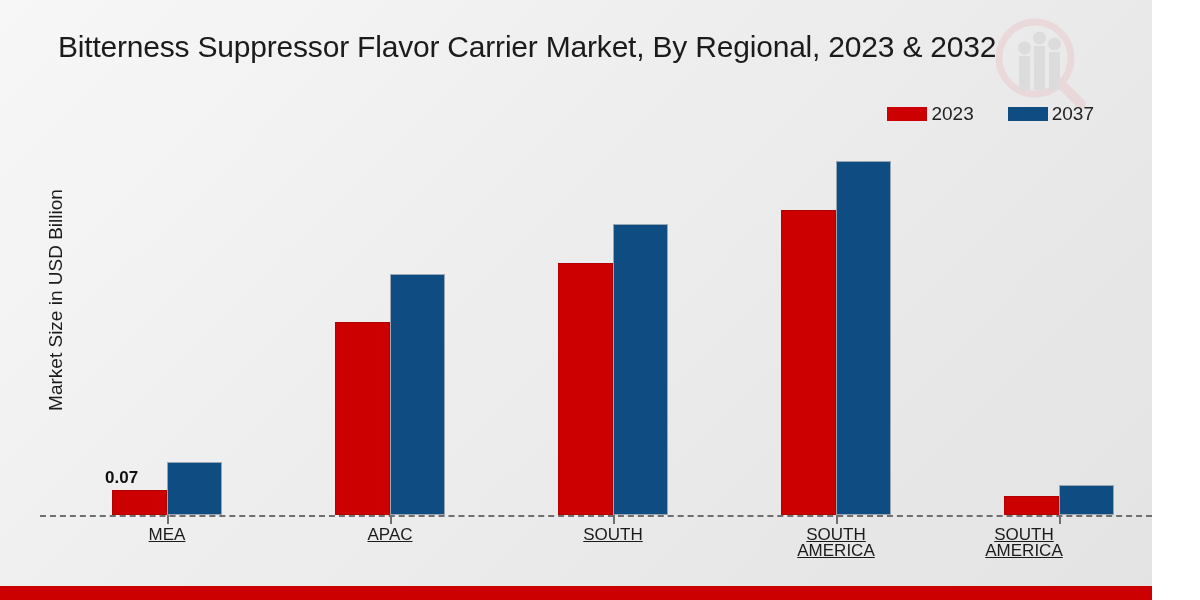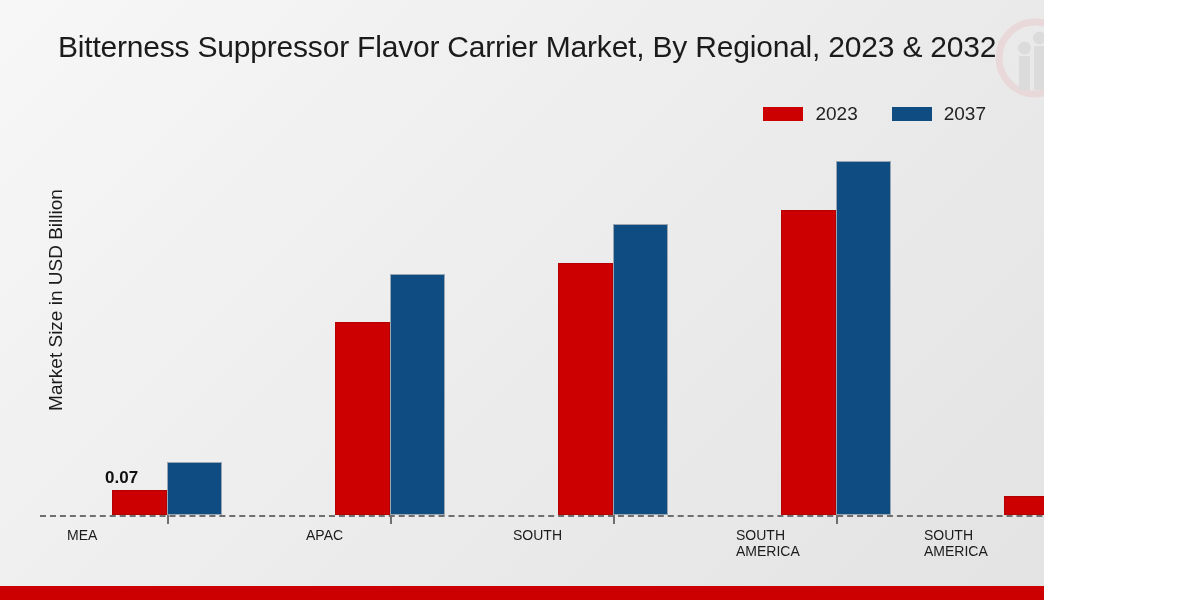--- a/index.html
+++ b/index.html
@@ -8,21 +8,21 @@
   }
   body {
     width: 1200px;
     height: 600px;
     overflow: hidden;
     font-family: "Liberation Sans", sans-serif;
   }
 
   #chart-root {
     position: relative;
-    width: 1044px;
+    width: 1152px;
     height: 600px;
     background: linear-gradient(135deg, #f7f7f7 0%, #f1f1f1 28%, #eaeaea 62%, #e3e3e3 100%);
     overflow: hidden;
   }
 
   
   #watermark {
     position: absolute;
     left: 985px;
     top: 8px;
@@ -50,21 +50,21 @@
     position: absolute;
     right: 58px;
     top: 103px;
     display: flex;
     align-items: center;
     gap: 34px;
   }
   .legend-item {
     display: flex;
     align-items: center;
-    gap: 12px;
+    gap: 4px;
   }
   .legend-swatch {
     width: 40px;
     height: 14px;
   }
   .legend-label {
     font-size: 19px;
     color: #222;
     font-family: "Liberation Sans", sans-serif;
   }
@@ -133,25 +133,26 @@
     width: 0;
     height: 9px;
     border-left: 2px solid #6f6f6f;
   }
 
   .cat-label {
     position: absolute;
     top: 527px;
     width: 200px;
     margin-left: -100px;
-    text-align: left;
-    font-size: 14px;
+    text-align: center;
+    font-size: 17px;
     line-height: 16px;
     color: #1b1b1b;
     font-family: "Liberation Sans", sans-serif;
+    text-decoration: underline;
   }
 
   .value-label {
     position: absolute;
     font-size: 17px;
     font-weight: bold;
     color: #111;
     font-family: "Liberation Sans", sans-serif;
     white-space: nowrap;
   }
@@ -229,21 +230,21 @@
             <div class="bar bar-2032" style="height: 30px; background: rgb(15, 76, 129);"></div>
           </div>
         </div>
       </div>
     <div id="labels-layer">
         <div class="tick" style="left: 167px;"></div>
         <div class="cat-label" style="left: 167px;">
           <div>MEA</div>
         </div>
         <div class="tick" style="left: 390px;"></div>
-        <div class="cat-label" style="left: 406px;">
+        <div class="cat-label" style="left: 390px;">
           <div>APAC</div>
         </div>
         <div class="tick" style="left: 613px;"></div>
         <div class="cat-label" style="left: 613px;">
           <div>SOUTH</div>
         </div>
         <div class="tick" style="left: 836px;"></div>
         <div class="cat-label" style="left: 836px;">
           <div>SOUTH</div>
           <div>AMERICA</div>

